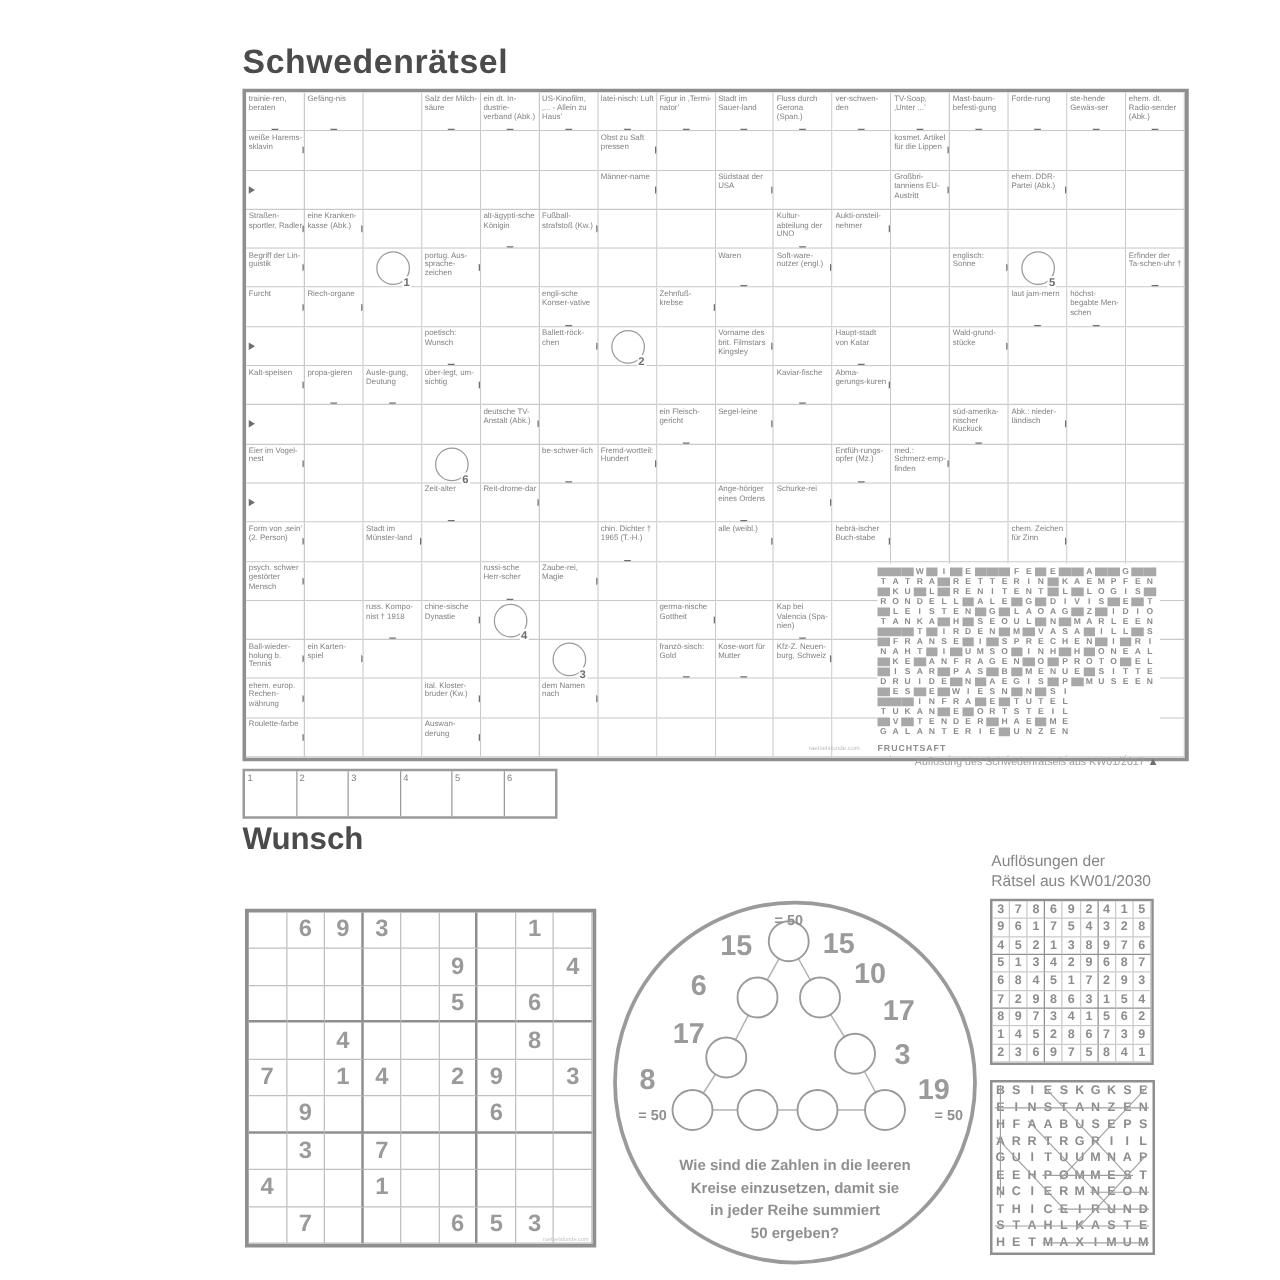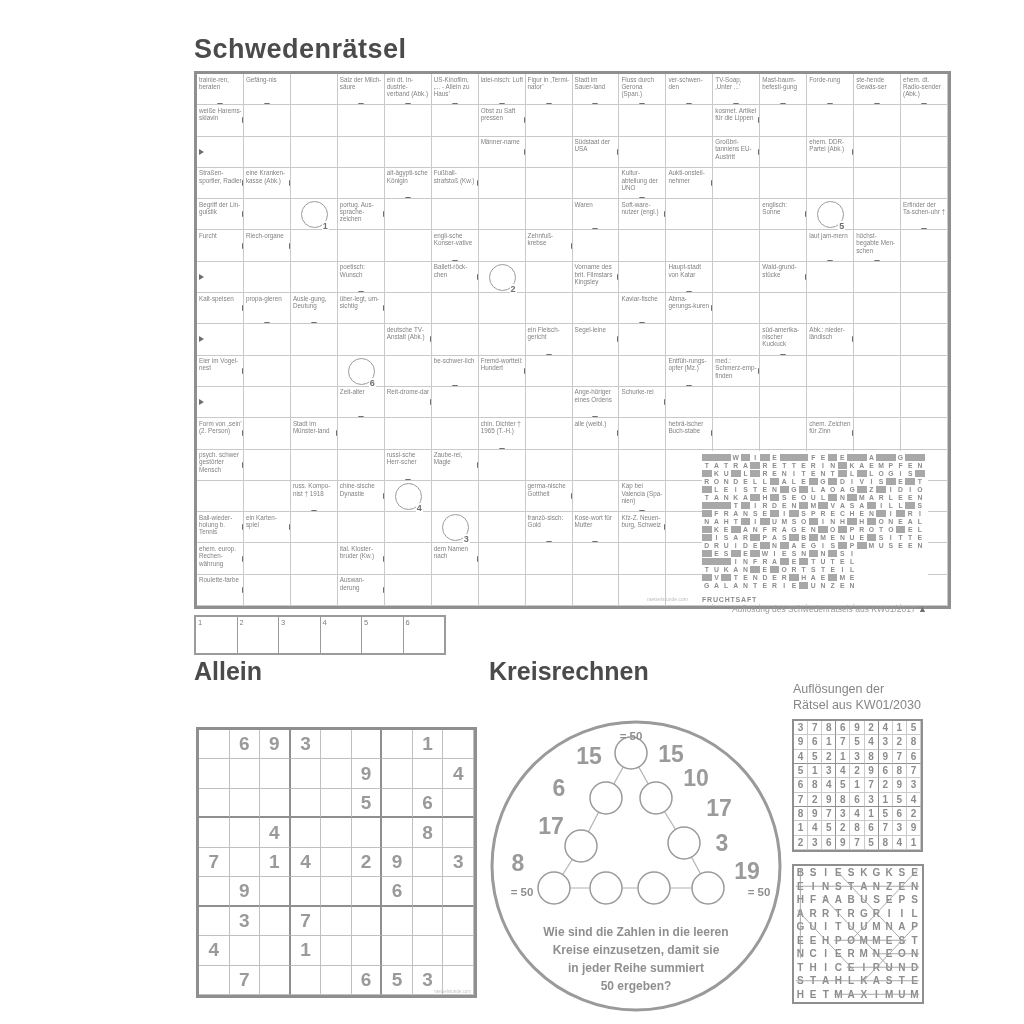--- a/index.html
+++ b/index.html
@@ -797,21 +797,21 @@
         <span>5</span>
       </div>
       <div class="strip-cell">
         <span>6</span>
       </div>
     </div>
 
   <div class="note"><span>Auflösung des Schwedenrätsels aus KW01/2017</span> <span class="tri">▲</span></div>
 
 
-  <h2 class="sudoku-title">Allein</h2>
+  <h2 class="sudoku-title">Wunsch</h2>
   <div class="su-grid" style="position: absolute;">
       <div class="su-cell"></div>
       <div class="su-cell">6</div>
       <div class="su-cell" style="border-right-width: 2px; border-right-color: rgb(143, 143, 143);">9</div>
       <div class="su-cell">3</div>
       <div class="su-cell"></div>
       <div class="su-cell" style="border-right-width: 2px; border-right-color: rgb(143, 143, 143);"></div>
       <div class="su-cell"></div>
       <div class="su-cell">1</div>
       <div class="su-cell"></div>
@@ -883,21 +883,20 @@
       <div class="su-cell" style="border-right-width: 2px; border-right-color: rgb(143, 143, 143);"></div>
       <div class="su-cell"></div>
       <div class="su-cell"></div>
       <div class="su-cell" style="border-right-width: 2px; border-right-color: rgb(143, 143, 143);">6</div>
       <div class="su-cell">5</div>
       <div class="su-cell">3</div>
       <div class="su-cell"></div>
       <div class="su-credit">raetselstunde.com</div>
     </div>
 
-  <h2 class="kreis-title">Kreisrechnen</h2>
   <svg class="kreis-svg" width="300" height="308">
       <circle cx="147" cy="152" r="144" fill="none" stroke="#9a9a9a" stroke-width="3"></circle>
       <line x1="142" y1="39" x2="117" y2="84" stroke="#b2b2b2" stroke-width="1.2"></line>
       <line x1="117" y1="84" x2="92" y2="132" stroke="#b2b2b2" stroke-width="1.2"></line>
       <line x1="92" y1="132" x2="65" y2="174" stroke="#b2b2b2" stroke-width="1.2"></line>
       <line x1="142" y1="39" x2="167" y2="84" stroke="#b2b2b2" stroke-width="1.2"></line>
       <line x1="167" y1="84" x2="195" y2="129" stroke="#b2b2b2" stroke-width="1.2"></line>
       <line x1="195" y1="129" x2="219" y2="174" stroke="#b2b2b2" stroke-width="1.2"></line>
       <line x1="65" y1="174" x2="117" y2="174" stroke="#b2b2b2" stroke-width="1.2"></line>
       <line x1="117" y1="174" x2="165" y2="174" stroke="#b2b2b2" stroke-width="1.2"></line>

